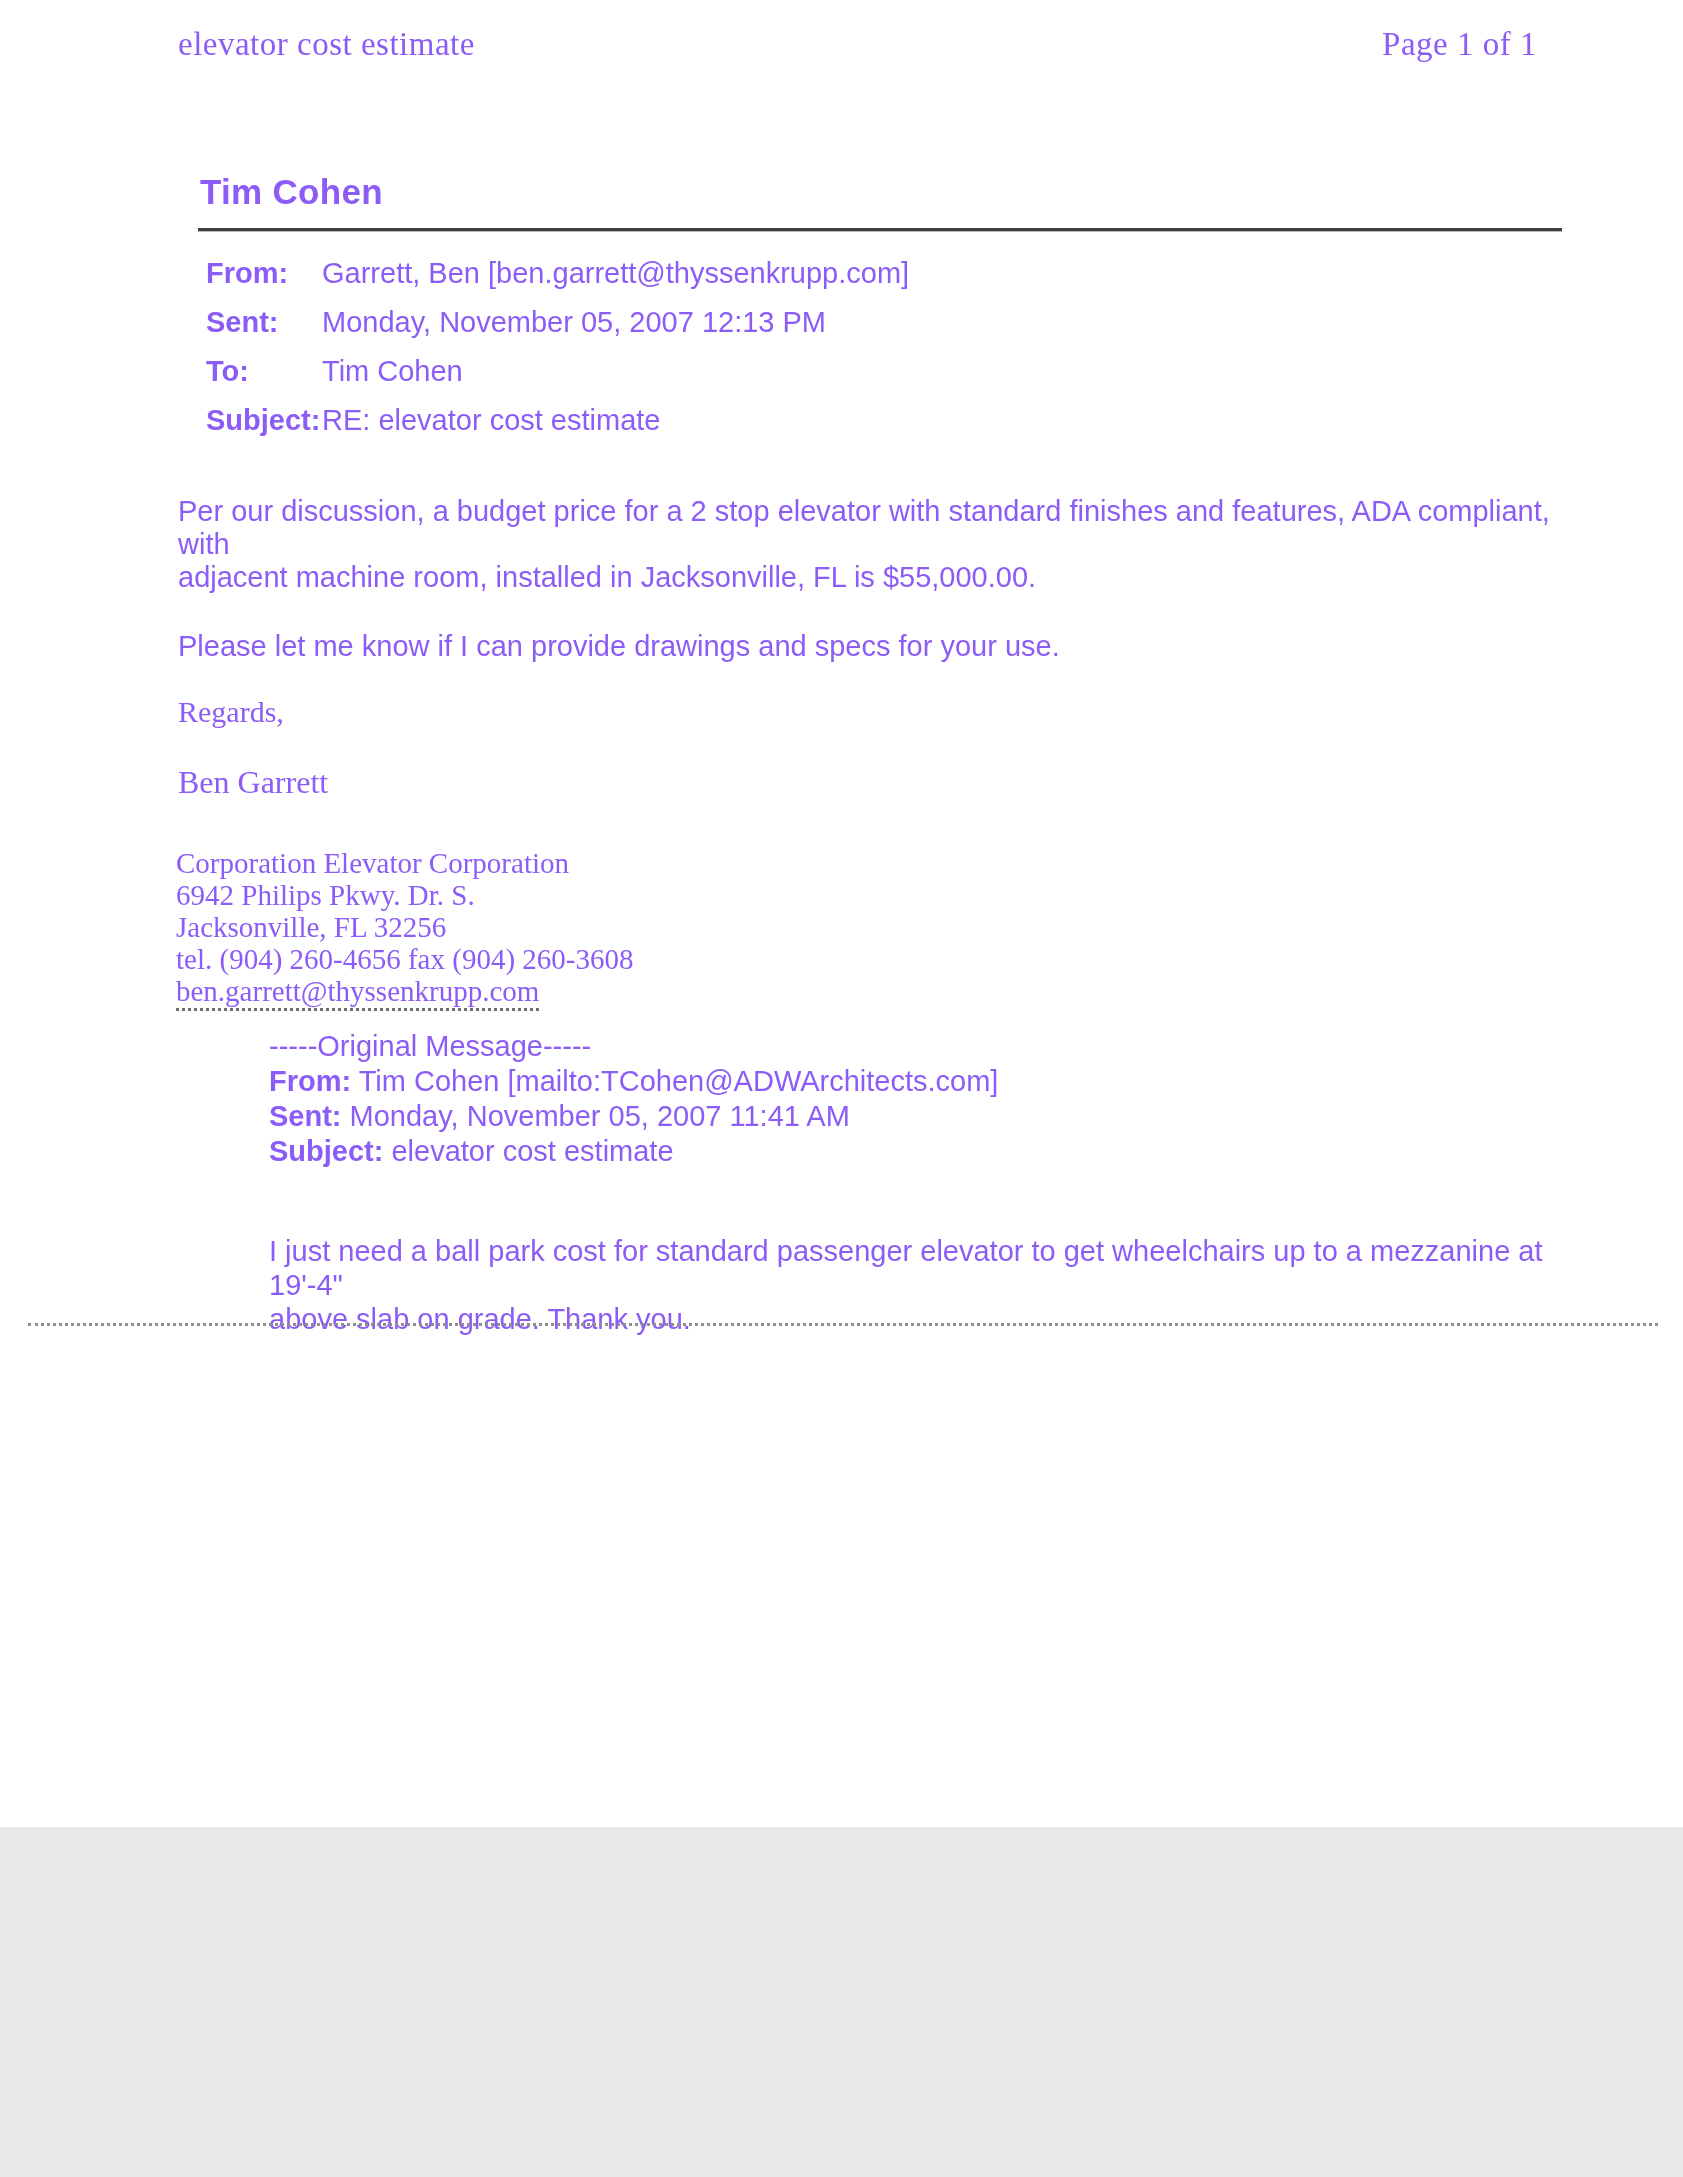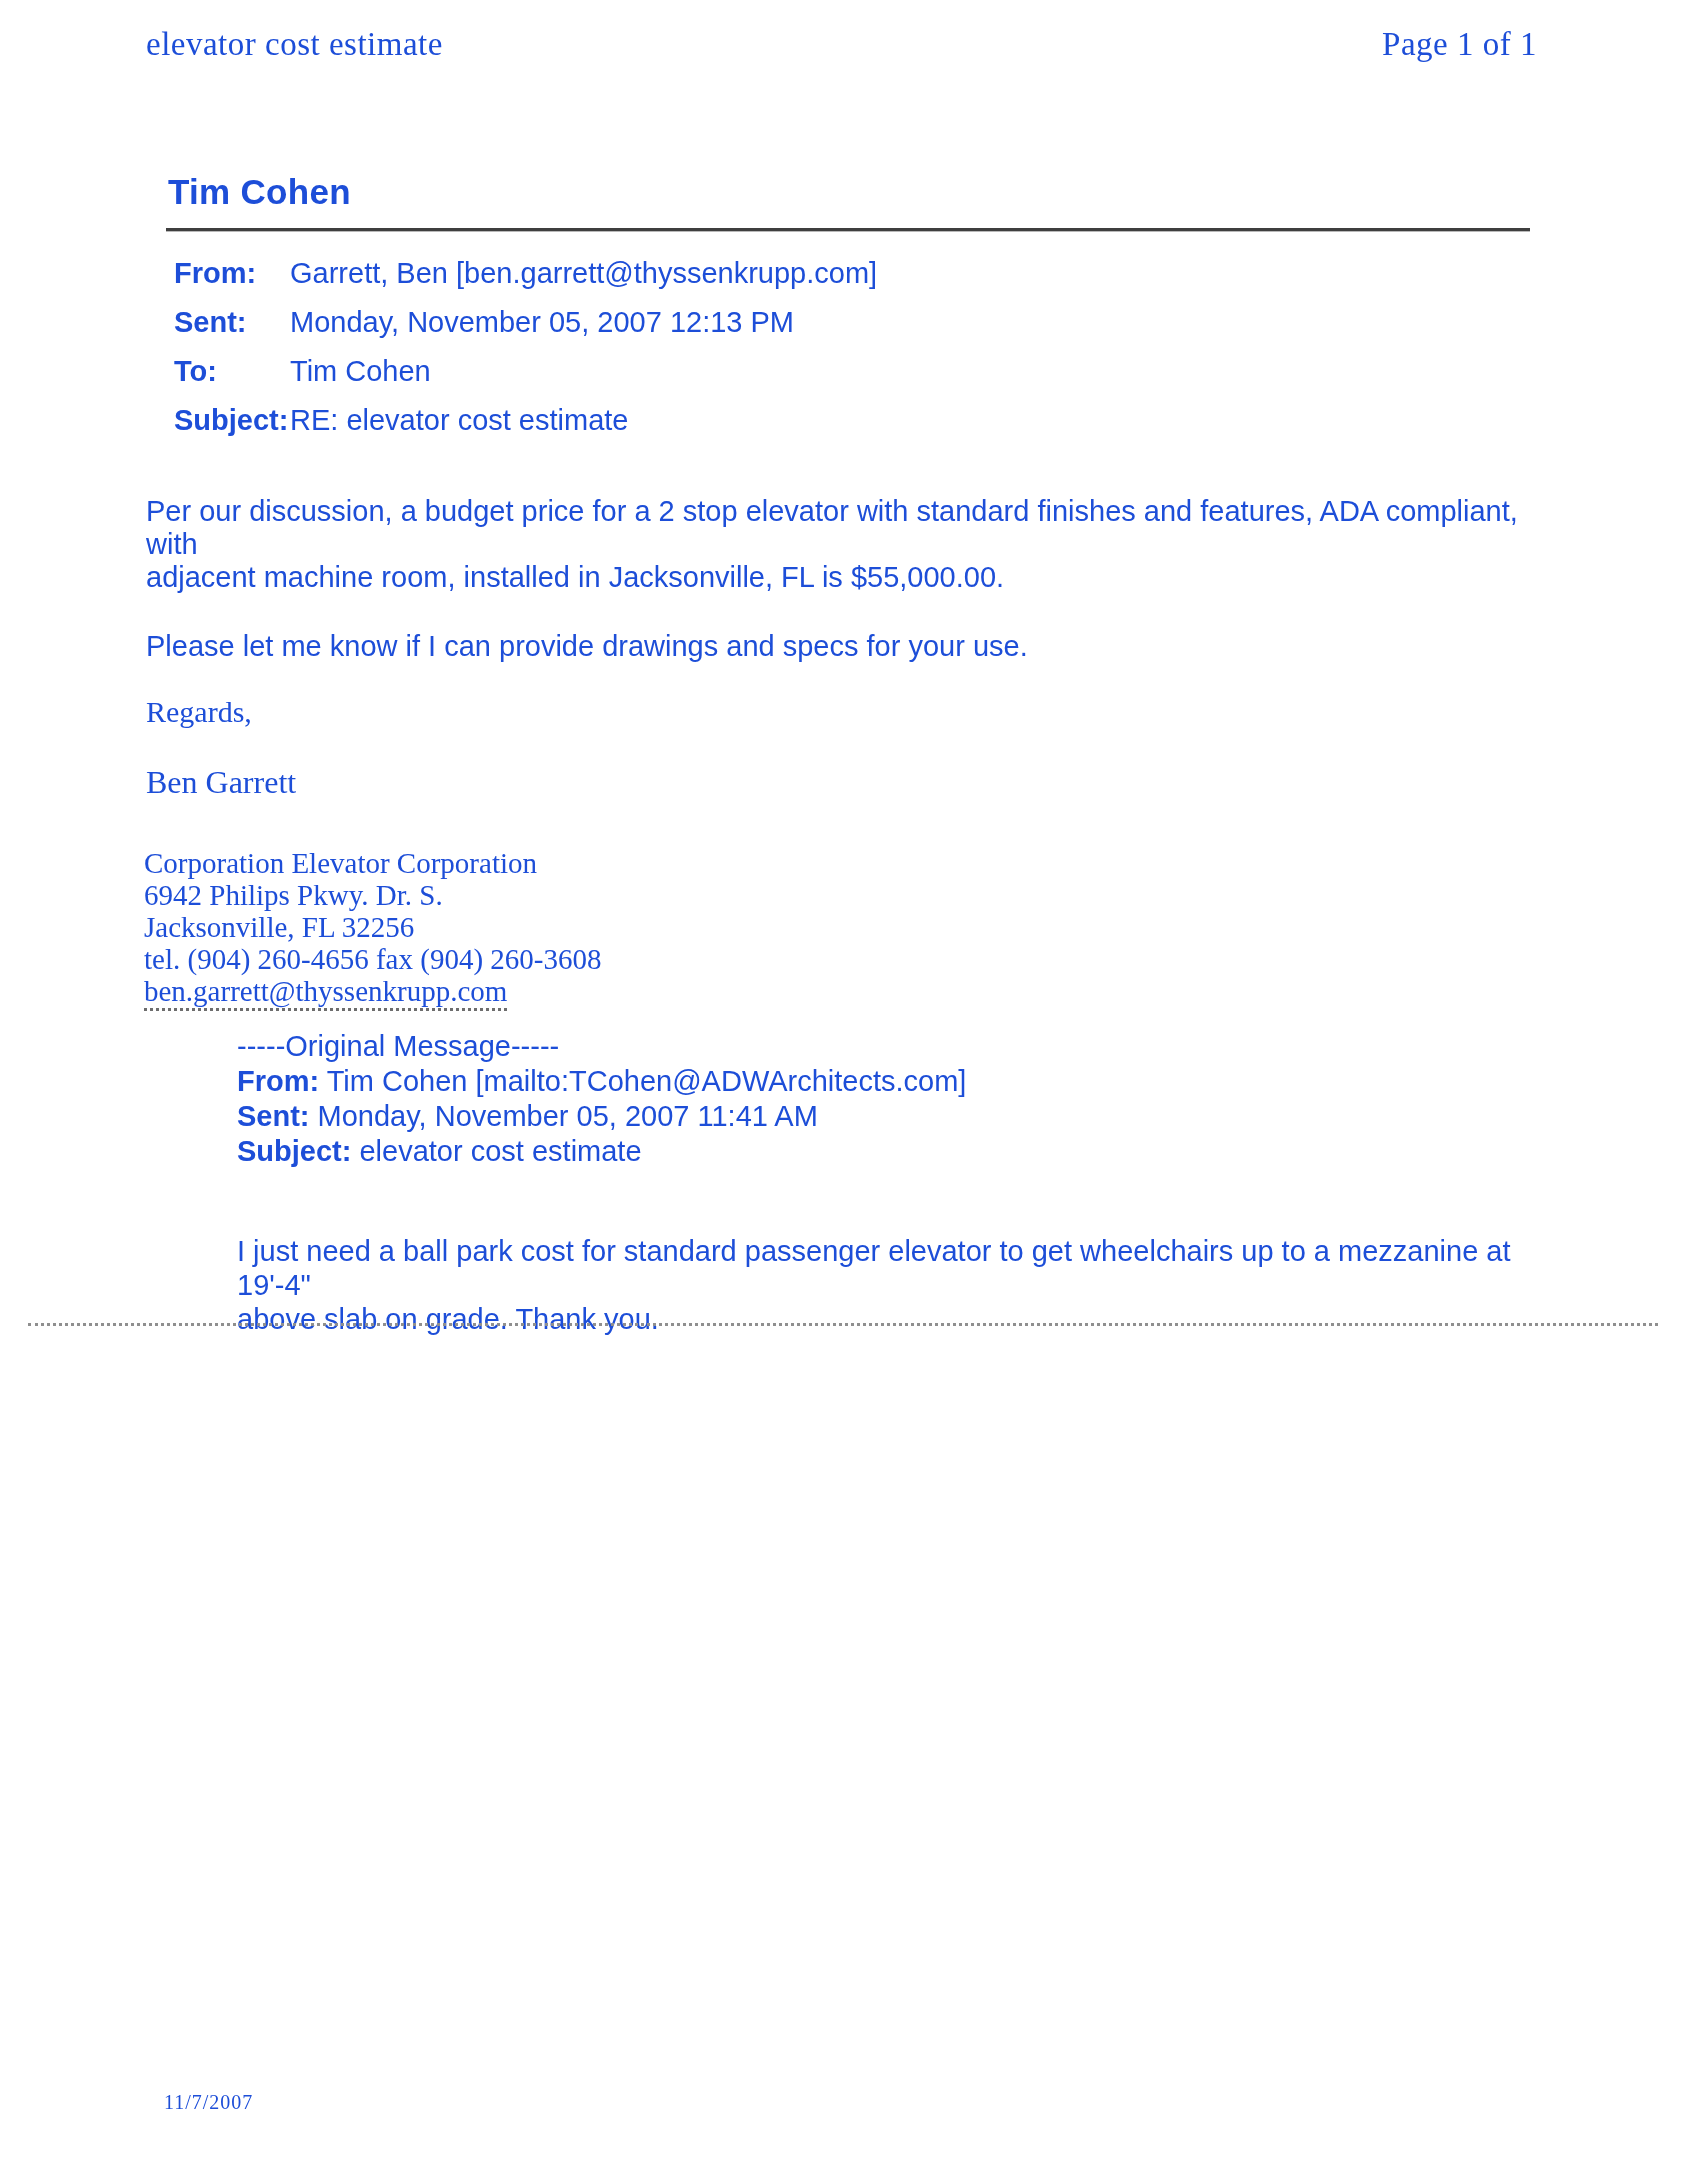--- a/index.html
+++ b/index.html
@@ -1,24 +1,25 @@
 <!DOCTYPE html>
 <html><head>
 <meta charset="utf-8">
 <style>
   * { margin: 0; padding: 0; box-sizing: border-box; }
   html, body { background: #e8e8e8; }
   .page {
     position: relative;
     width: 1683px;
-    height: 2177px;
+    height: 1827px;
     margin: 0 auto;
     background: #ffffff;
-    color: #1d4ed8;
+    color: #8b5cf6;
     overflow: hidden;
+    padding-left: 32px;
   }
   .serif { font-family: "Liberation Serif", "DejaVu Serif", serif; }
   .sans  { font-family: "Liberation Sans", "DejaVu Sans", sans-serif; }
 
   
   .print-header {
     display: flex;
     justify-content: space-between;
     align-items: baseline;
     padding: 26px 146px 0 146px;

